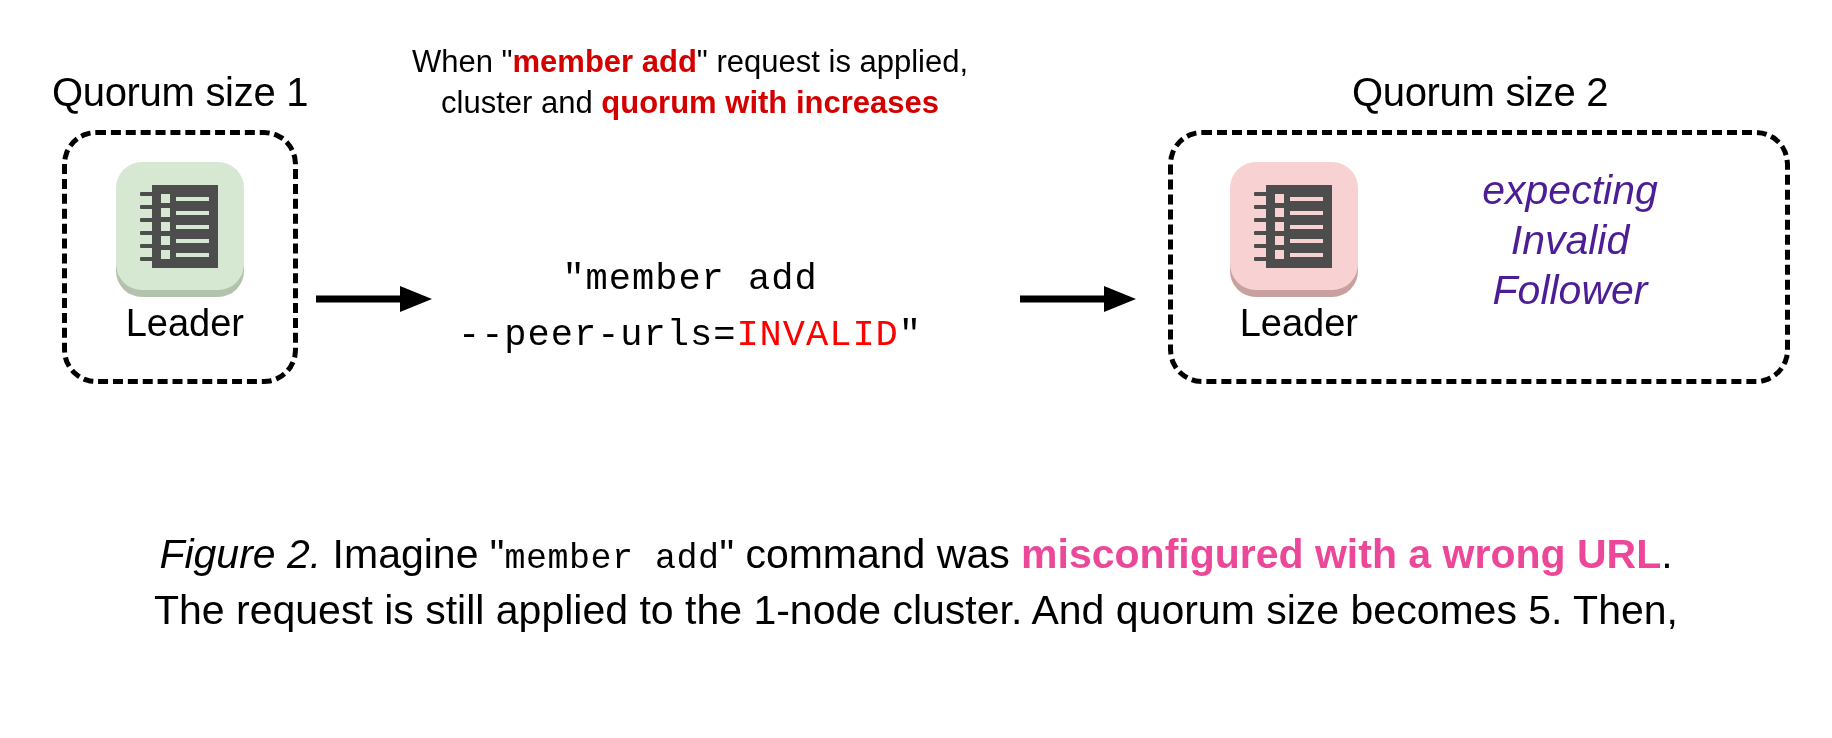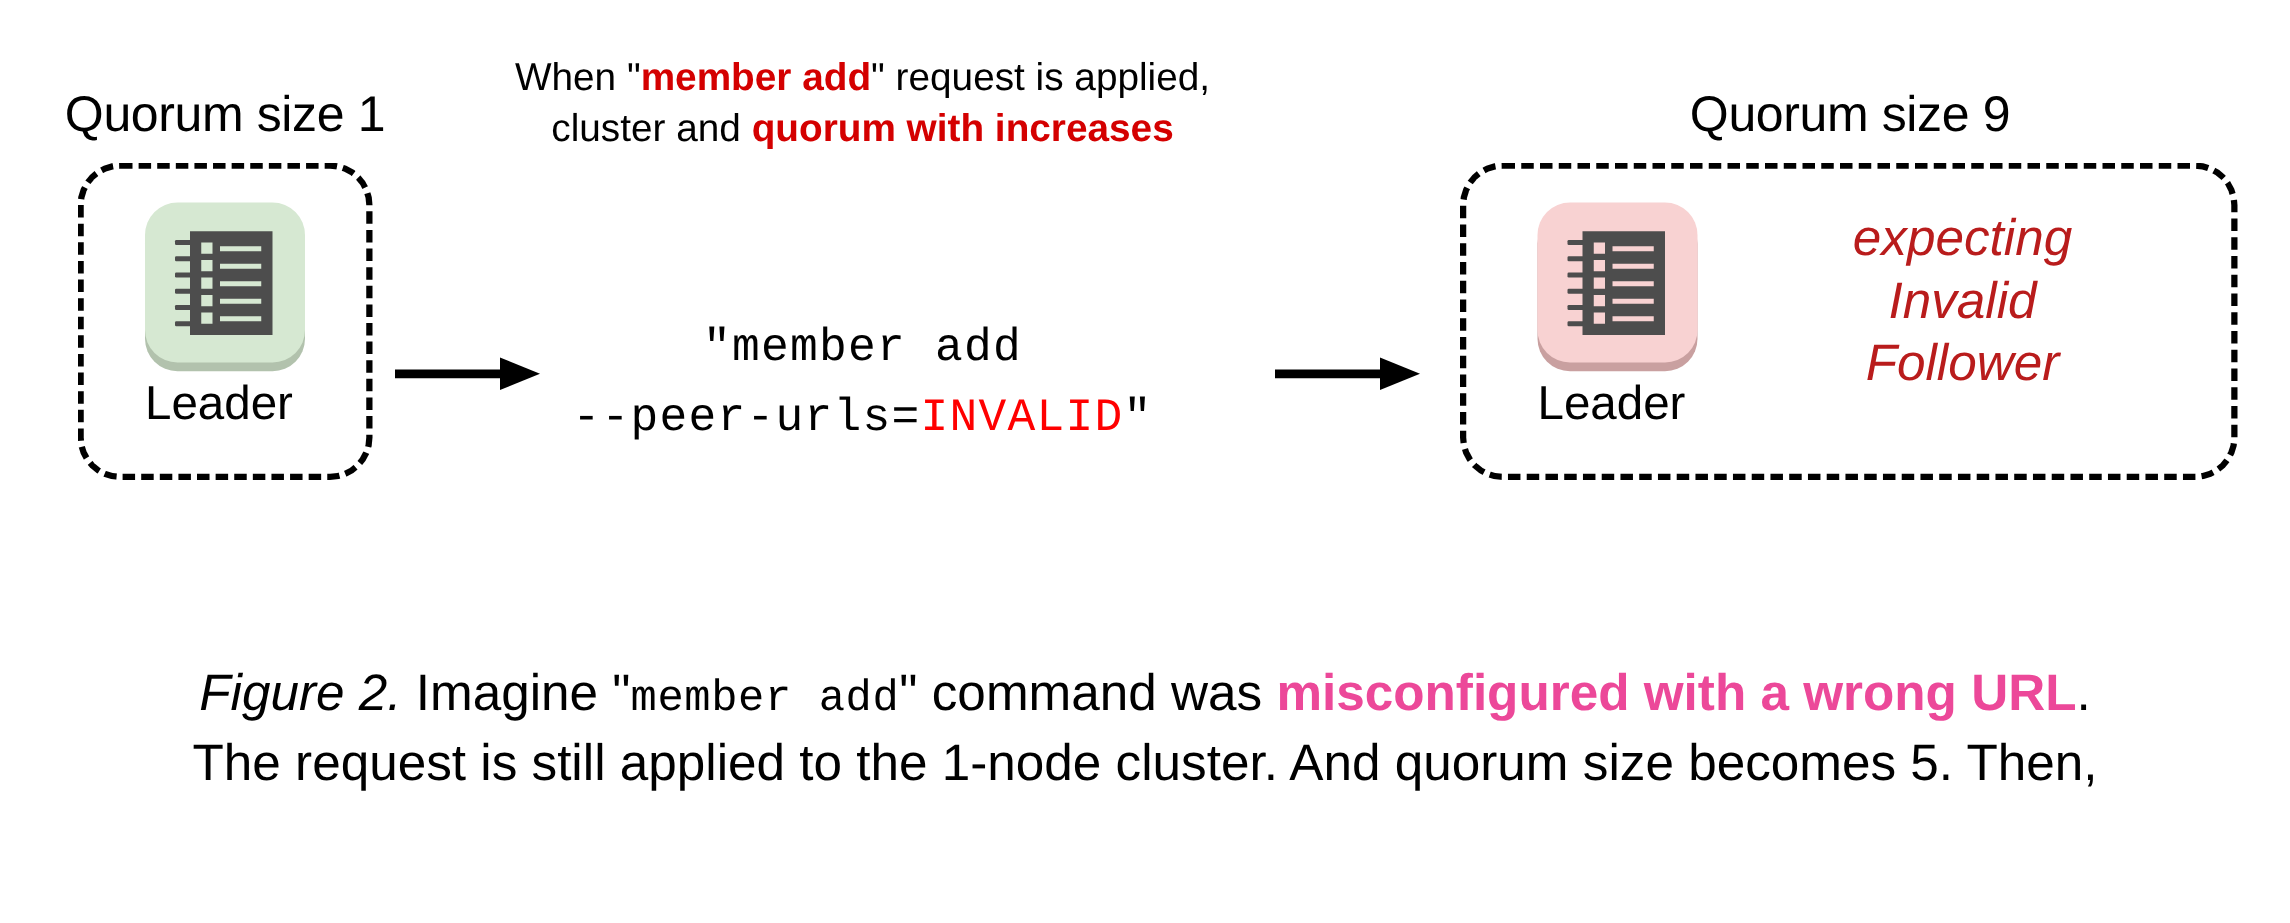--- a/index.html
+++ b/index.html
@@ -41,21 +41,21 @@
     border-radius: 34px;
     box-sizing: border-box;
     background: transparent;
   }
 
   
   .node {
     position: absolute;
     display: flex;
     flex-direction: column;
-    align-items: flex-start;
+    align-items: flex-end;
   }
   .node-icon {
     width: 128px;
     height: 128px;
     border-radius: 26px;
     position: relative;
     display: flex;
     align-items: center;
     justify-content: center;
   }
@@ -105,21 +105,21 @@
   
   .status-stack {
     position: absolute;
     text-align: center;
     width: 300px;
   }
   .status-line {
     font-style: italic;
     font-size: 41px;
     line-height: 1.22;
-    color: #b91c1c;
+    color: #4c1d95;
     white-space: nowrap;
   }
   .status-warning {
     margin-top: 16px;
     font-size: 32px;
     font-weight: 700;
     color: #ff0000;
     white-space: nowrap;
   }
 
@@ -207,21 +207,21 @@
     </div>
   </div>
 
   <div class="arrow" style="left:1020px; top:284px; width:118px;">
     <svg width="118" height="30" viewBox="0 0 118 30" aria-hidden="true">
       <line x1="0" y1="15" x2="88" y2="15" stroke="#000" stroke-width="7"></line>
       <polygon points="84,2 116,15 84,28" fill="#000"></polygon>
     </svg>
   </div>
 
-  <div class="quorum-label" style="left:1330px; top:70px; width:300px;">Quorum size 9</div>
+  <div class="quorum-label" style="left:1330px; top:70px; width:300px;">Quorum size 2</div>
 
   <div class="cluster-box" style="left:1168px; top:130px; width:622px; height:254px;"></div>
 
   <div class="node" style="left:1230px; top:162px;">
     <div class="node-icon pink">
       <svg class="rack" width="92" height="92" viewBox="0 0 92 92" aria-hidden="true">
         <g fill="#4d4d4d">
           <rect x="6" y="12" width="14" height="4" rx="1"></rect>
           <rect x="6" y="25" width="14" height="4" rx="1"></rect>
           <rect x="6" y="38" width="14" height="4" rx="1"></rect>

